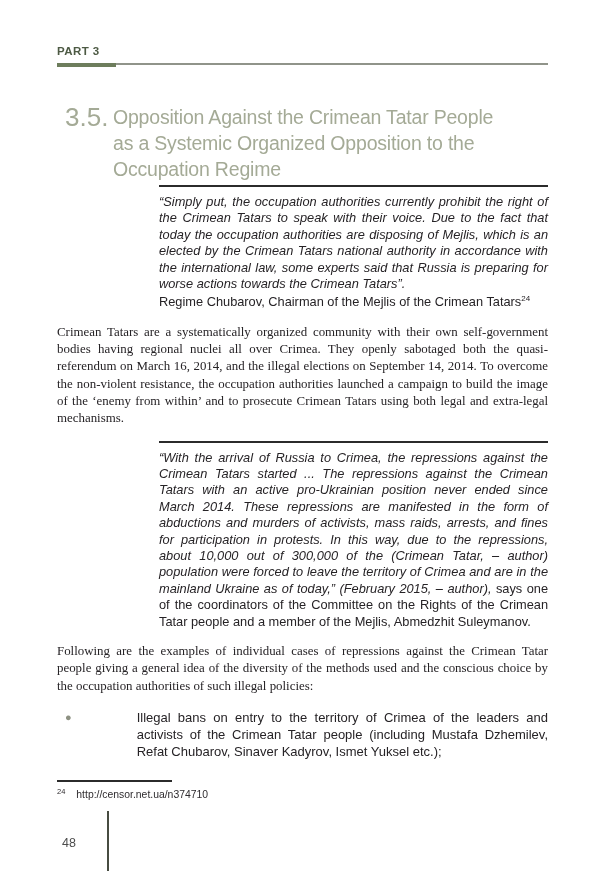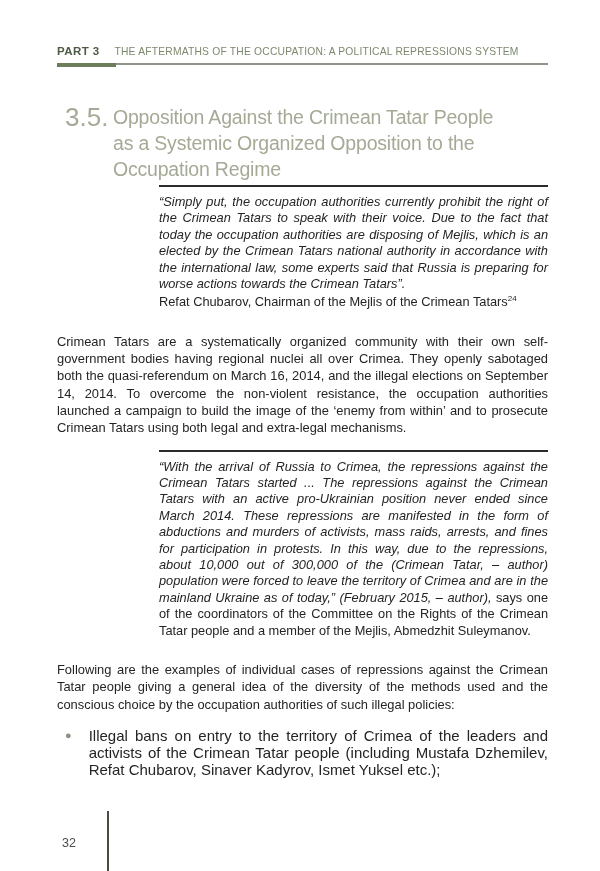--- a/index.html
+++ b/index.html
@@ -49,75 +49,79 @@
     text-align:justify;
   }
   .quote-block .q { font-style:italic; }
   .quote1 { margin-top:3px; }
   .quote2 { margin-top:11px; }
   .attribution { margin-top:2px; text-align:left; font-style:normal; }
   sup.fn-ref { font-size:8px; line-height:0; }
 
   
   .body-para {
-    margin-top:22px;
+    margin-top:13px;
     font-size:12.9px; line-height:17.3px;
     text-align:justify;
+    font-family:Liberation Serif, serif;
   }
 
   
   .bullet-row { display:flex; margin-top:14px; }
   .bullet-marker {
     flex:0 0 auto; margin-left:8px; margin-right:17px;
     color:#8d9182; font-size:11px; line-height:17.3px;
   }
-  .bullet-text { flex:1; font-size:15px; line-height:17.3px; text-align:justify; }
+  .bullet-text { flex:1; font-size:13px; line-height:17.3px; text-align:justify;margin-left:48px; }
 
   
   .footnote { position:absolute; left:57px; top:780px; width:491px; font-size:10.4px; color:#2e2b2e; }
   .footnote-rule { width:115px; height:1.5px; background:#2b2b2b; margin-bottom:5px; }
   .footnote sup { font-size:7.5px; margin-right:11px; }
 
   
   .page-number { position:absolute; left:62px; top:836px; font-size:12.5px; color:#4c4c4c; }
   .footer-vline { position:absolute; left:107px; top:811px; width:1.6px; height:60px; background:#474c41; }
 </style>
 </head>
 <body>
 
 <div class="page">
   <div class="content">
 
     <div class="header-row">
       <span class="part-label">PART 3</span>
-      <span class="header-title">THE AFTERMATHS OF THE OCCUPATION: A POLITICAL REPRESSIONS SYSTEM</span>
       <span class="part-underline"></span>
     </div>
 
     <div class="section-heading">
       <span class="section-number">3.5.</span>
       <span class="section-title">Opposition Against the Crimean Tatar People as a Systemic Organized Opposition to the Occupation Regime</span>
     </div>
 
     <div class="quote-block quote1">
       <span class="q">“Simply put, the occupation authorities currently prohibit the right of the Crimean Tatars to speak with their voice. Due to the fact that today the occupation authorities are disposing of Mejlis, which is an elected by the Crimean Tatars national authority in accordance with the international law, some experts said that Russia is preparing for worse actions towards the Crimean Tatars”.</span>
-      <div class="attribution"><span>Refat Chubarov, Chairman of the Mejlis of the Crimean Tatars</span><sup class="fn-ref">24</sup></div>
+      <div class="attribution"><span>Regime Chubarov, Chairman of the Mejlis of the Crimean Tatars</span><sup class="fn-ref">24</sup></div>
     </div>
 
     <p class="body-para">Crimean Tatars are a systematically organized community with their own self-government bodies having regional nuclei all over Crimea. They openly sabotaged both the quasi-referendum on March 16, 2014, and the illegal elections on September 14, 2014. To overcome the non-violent resistance, the occupation authorities launched a campaign to build the image of the ‘enemy from within’ and to prosecute Crimean Tatars using both legal and extra-legal mechanisms.</p>
 
     <div class="quote-block quote2">
       <span class="q">“With the arrival of Russia to Crimea, the repressions against the Crimean Tatars started ... The repressions against the Crimean Tatars with an active pro-Ukrainian position never ended since March 2014. These repressions are manifested in the form of abductions and murders of activists, mass raids, arrests, and fines for participation in protests. In this way, due to the repressions, about 10,000 out of 300,000 of the (Crimean Tatar, – author) population were forced to leave the territory of Crimea and are in the mainland Ukraine as of today,” (February 2015, – author),</span><span> says one of the coordinators of the Committee on the Rights of the Crimean Tatar people and a member of the Mejlis, Abmedzhit Suleymanov.</span>
     </div>
 
     <p class="body-para">Following are the examples of individual cases of repressions against the Crimean Tatar people giving a general idea of the diversity of the methods used and the conscious choice by the occupation authorities of such illegal policies:</p>
 
     <div class="bullet-row">
       <span class="bullet-marker">●</span>
       <span class="bullet-text">Illegal bans on entry to the territory of Crimea of the leaders and activists of the Crimean Tatar people (including Mustafa Dzhemilev, Refat Chubarov, Sinaver Kadyrov, Ismet Yuksel etc.);</span>
     </div>
 
   </div>
 
+  <div class="footnote">
+    <div class="footnote-rule"></div>
+    <sup>24</sup><span>http://censor.net.ua/n374710</span>
+  </div>
 
-  <div class="page-number">32</div>
+  <div class="page-number">48</div>
   <div class="footer-vline"></div>
 </div>
 
 </body></html>

